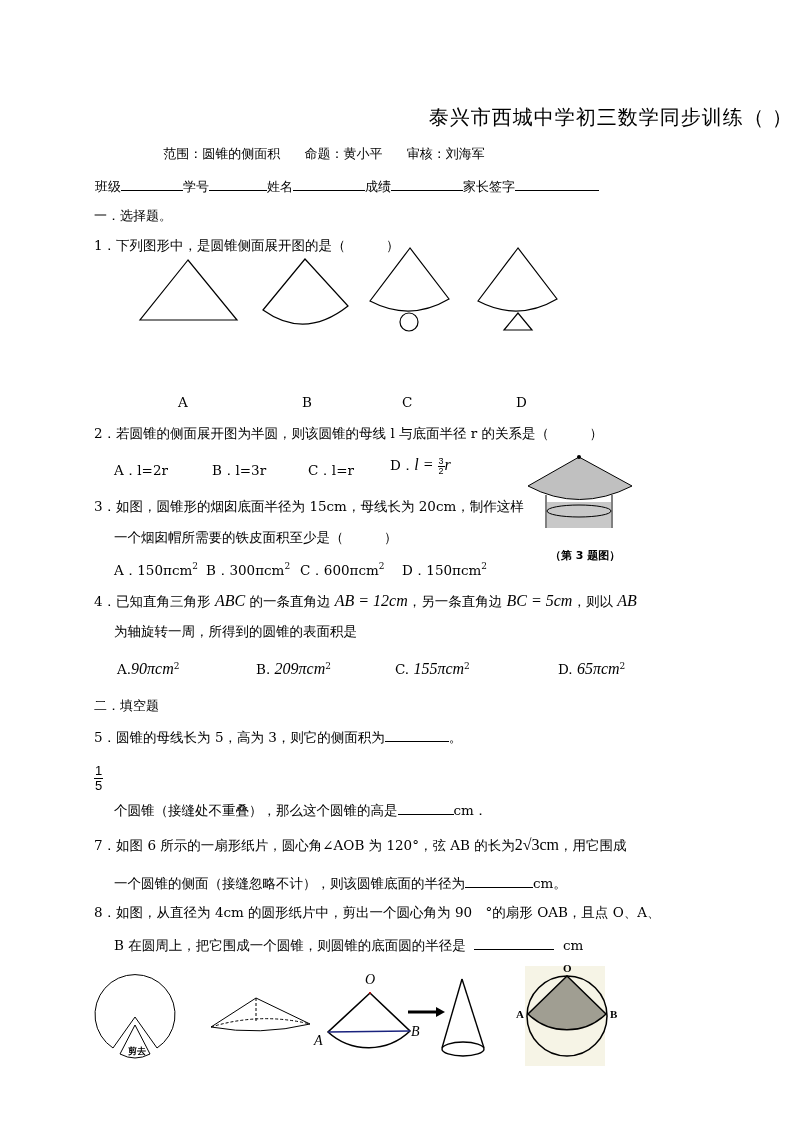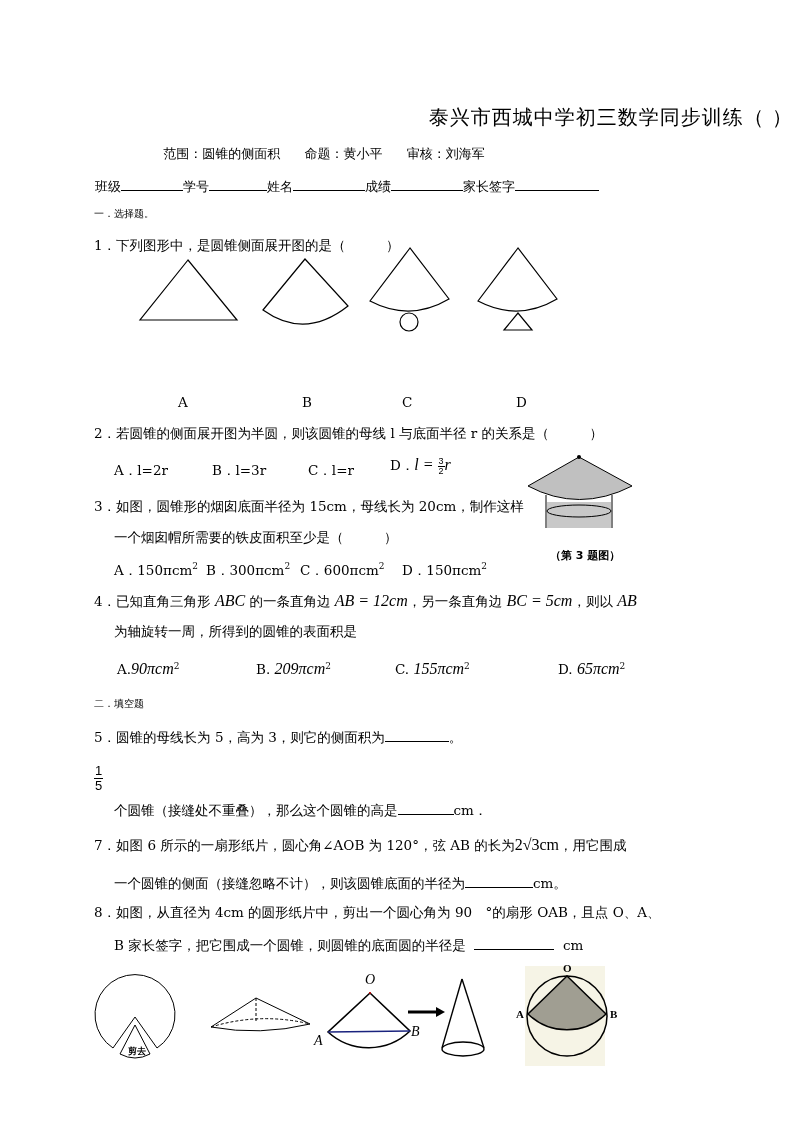--- a/index.html
+++ b/index.html
@@ -5,21 +5,21 @@
   html, body { margin:0; padding:0; background:#ffffff; }
   body { width:793px; height:1122px; position:relative; overflow:hidden;
          font-family:"DejaVu Serif","Liberation Serif",serif; color:#000; }
   .abs { position:absolute; white-space:nowrap; }
   .title { left:0; width:793px; top:104px; text-align:right; font-family:"DejaVu Sans","Liberation Sans",sans-serif; font-size:20px; letter-spacing:1px; }
   .meta { left:0; width:648px; top:145px; text-align:center; font-family:"DejaVu Sans","Liberation Sans",sans-serif; font-size:13px; }
   .meta span { margin:0 10px; }
   .info { left:95px; top:176px; font-family:"DejaVu Sans","Liberation Sans",sans-serif; font-size:13px; }
   .blank { display:inline-block; border-bottom:1px solid #000; height:14px; vertical-align:baseline; }
   .t { font-size:13.5px; }
-  .sec { font-family:"DejaVu Sans","Liberation Sans",sans-serif; font-size:10px; }
+  .sec { font-family:"DejaVu Sans","Liberation Sans",sans-serif; font-size:13px; }
   .opt { position:absolute; font-size:13.5px; white-space:nowrap; }
   .math { font-family:"Liberation Serif","DejaVu Serif",serif; font-style:italic; font-size:16px; }
   .mathup { font-family:"Liberation Serif","DejaVu Serif",serif; font-size:16px; }
   sup { font-size:9px; }
   .frac { display:inline-block; vertical-align:middle; text-align:center; font-family:"Liberation Sans",sans-serif; font-size:13px; line-height:14px; }
   .frac .n { display:block; border-bottom:1px solid #000; padding:0 1px; }
   .frac .d { display:block; }
   svg { position:absolute; overflow:visible; }
   .cap { font-family:"DejaVu Sans","Liberation Sans",sans-serif; font-size:11px;font-weight:bold; }
 </style>
@@ -105,21 +105,21 @@
 
 <div class="abs t" style="left:94px;top:836px">
   <span>7．如图 6 所示的一扇形纸片，圆心角∠AOB 为 120°，弦 AB 的长为</span><span class="math" style="font-style:normal">2√3cm</span><span>，用它围成</span>
 </div>
 <div class="abs t" style="left:114px;top:873px">
   <span>一个圆锥的侧面（接缝忽略不计），则该圆锥底面的半径为</span><span class="blank" style="width:68px"></span><span>cm。</span>
 </div>
 
 <div class="abs t" style="left:94px;top:904px">8．如图，从直径为 4cm 的圆形纸片中，剪出一个圆心角为 90　°的扇形 OAB，且点 O、A、</div>
 <div class="abs t" style="left:114px;top:935px">
-  <span>B 家长签字，把它围成一个圆锥，则圆锥的底面圆的半径是</span>&nbsp;&nbsp;<span class="blank" style="width:80px"></span>&nbsp;&nbsp;<span>cm</span>
+  <span>B 在圆周上，把它围成一个圆锥，则圆锥的底面圆的半径是</span>&nbsp;&nbsp;<span class="blank" style="width:80px"></span>&nbsp;&nbsp;<span>cm</span>
 </div>
 
 <svg style="left:0;top:0" width="793" height="1122">
 
   <g>
     <path d="M113,1048 A40,40 0 1 1 157,1048" fill="none" stroke="#000" stroke-width="1"></path>
     <polyline points="113,1048 135,1017 157,1048" fill="none" stroke="#000" stroke-width="1"></polyline>
     <polyline points="120,1054 135,1025 150,1054" fill="none" stroke="#000" stroke-width="1"></polyline>
     <path d="M120,1054 Q135,1062 150,1054" fill="none" stroke="#000" stroke-width="1"></path>
   </g>

